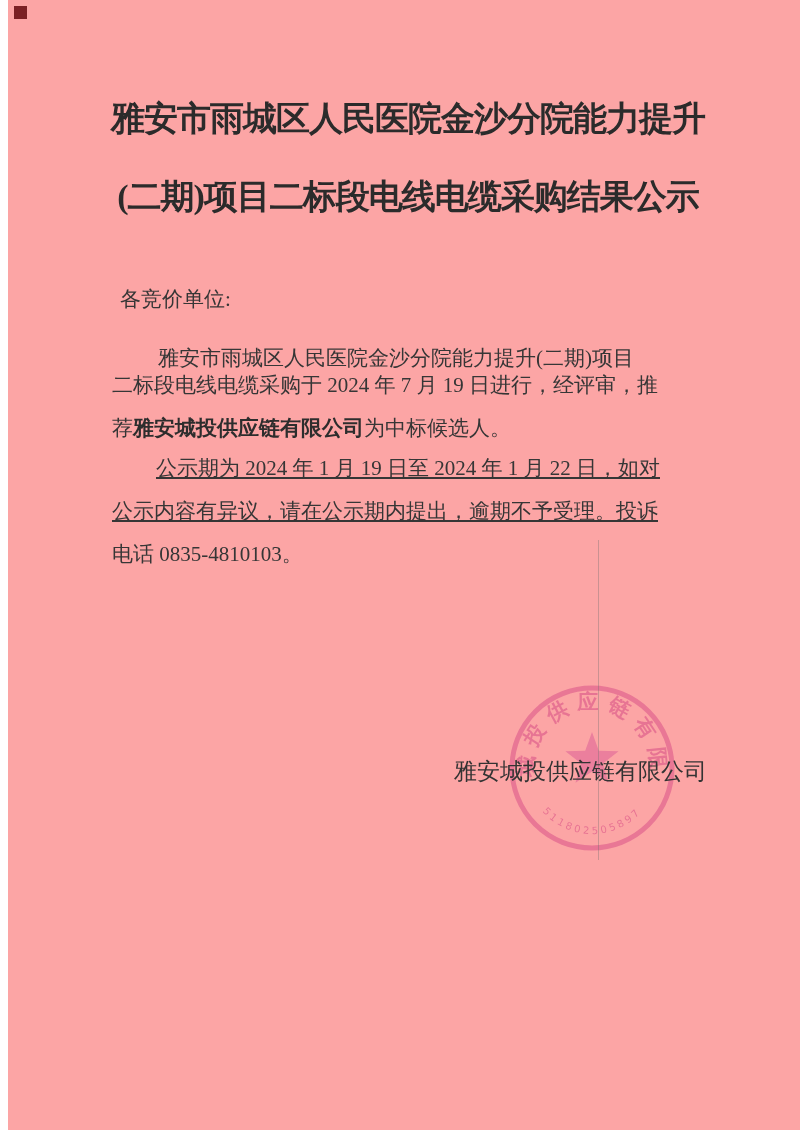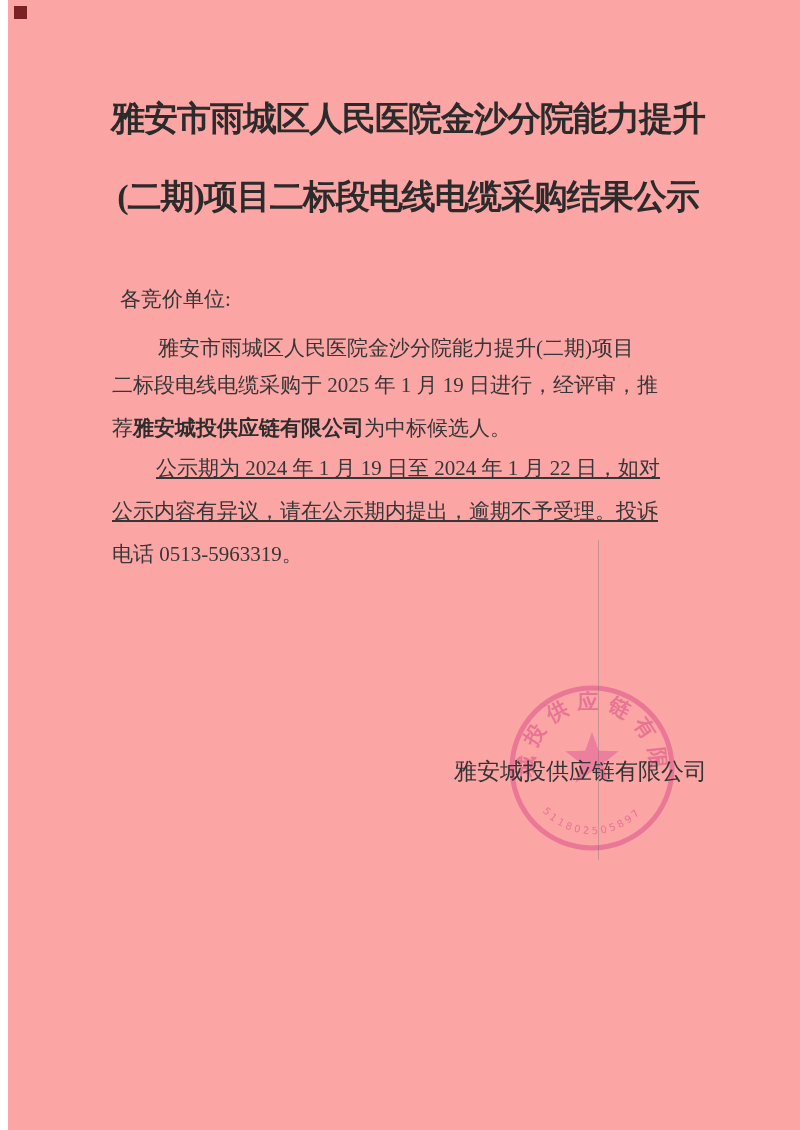--- a/index.html
+++ b/index.html
@@ -33,21 +33,21 @@
   .title-2 { top: 180px; }
   .body-line {
     position: absolute;
     font-size: 21px;
     color: #363636;
     line-height: 1;
     white-space: pre;
     z-index: 3;
   }
   .greeting   { left: 112px; top: 289px; }
-  .p1l1       { left: 150px; top: 338px; }
+  .p1l1       { left: 150px; top: 348px; }
   .p1l2       { left: 104px; top: 375px; }
   .p1l3       { left: 104px; top: 418px; }
   .p2l1       { left: 148px; top: 458px; text-decoration: underline; }
   .p2l2       { left: 104px; top: 501px; text-decoration: underline; }
   .p2l3       { left: 104px; top: 544px; }
   .winner-bold { font-weight: 700; color: #2d2d2d; }
   .sig-company {
     position: absolute;
     left: 446px; top: 760px;
     font-size: 23px;
@@ -86,26 +86,26 @@
 <div class="page">
 
   <div class="corner-mark"></div>
 
   <div class="title-line title-1">雅安市雨城区人民医院金沙分院能力提升</div>
   <div class="title-line title-2">(二期)项目二标段电线电缆采购结果公示</div>
 
   <div class="body-line greeting">各竞价单位:</div>
 
   <div class="body-line p1l1">雅安市雨城区人民医院金沙分院能力提升(二期)项目</div>
-  <div class="body-line p1l2">二标段电线电缆采购于 2025 年 1 月 19 日进行，经评审，推</div>
+  <div class="body-line p1l2">二标段电线电缆采购于 2024 年 7 月 19 日进行，经评审，推</div>
   <div class="body-line p1l3"><span>荐</span><span class="winner-bold">雅安城投供应链有限公司</span><span>为中标候选人。</span></div>
 
   <div class="body-line p2l1">公示期为 2024 年 1 月 19 日至 2024 年 1 月 22 日，如对</div>
   <div class="body-line p2l2">公示内容有异议，请在公示期内提出，逾期不予受理。投诉</div>
-  <div class="body-line p2l3">电话 0513-5963319。</div>
+  <div class="body-line p2l3">电话 0835-4810103。</div>
 
   <div class="crease-line"></div>
 
   <svg class="stamp-svg" width="172" height="172" viewBox="0 0 172 172">
     <defs>
       <path id="ringTextPath" d="M 30.6 106.2 A 59 59 0 1 1 141.4 106.2" fill="none"></path>
       <path id="codeTextPath" d="M 28.8 119 A 66 66 0 0 0 143.2 119" fill="none"></path>
     </defs>
     <circle cx="86" cy="86" r="80" fill="none" stroke-width="5" stroke="#e0628d" opacity="0.8"></circle>
     <polygon points="86,50 92.8,68.7 112.6,69.3 96.9,81.6 102.5,100.7 86,89.5 69.5,100.7 75.1,81.6 59.4,69.3 79.2,68.7" fill="#e4719a" opacity="0.85"></polygon>

